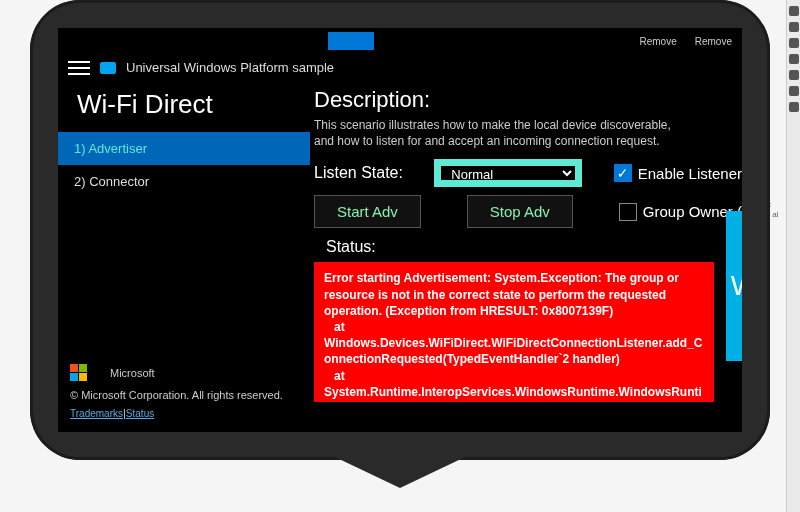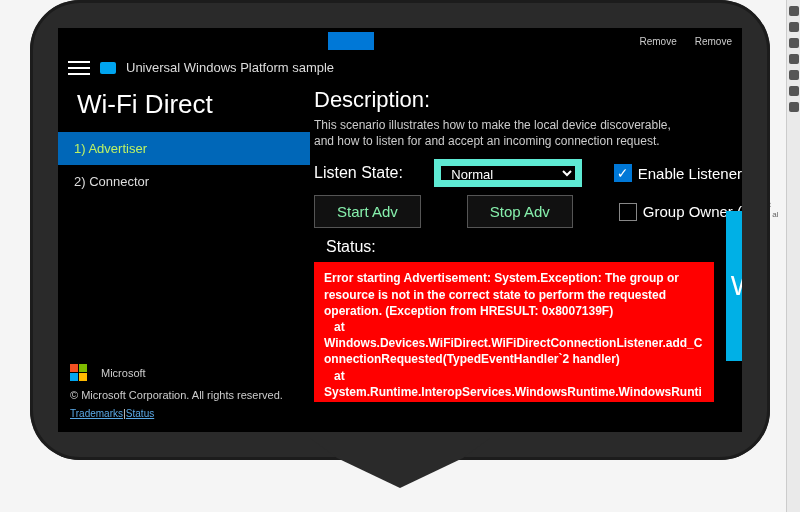--- a/index.html
+++ b/index.html
@@ -24,23 +24,23 @@
   .topbar .rect { width:46px; height:18px; background:#0078d7; margin-left:270px; }
   .titlebar { display:flex; align-items:center; gap:10px; padding:6px 10px; }
   .hamburger { width:22px; display:flex; flex-direction:column; gap:4px; cursor:pointer; }
   .hamburger span { height:2px; background:#fff; }
   .app-icon { width:16px; height:12px; background:#00a4ef; border-radius:2px; position:relative; }
   .titlebar .txt { font-size:13px; color:#ddd; }
   .body { display:flex; height: calc(100% - 60px); }
   .sidebar { width:252px; padding:0; display:flex; flex-direction:column; }
   .page-title { font-size:26px; font-weight:300; padding:8px 19px 12px; color:#fff; }
   .nav-item { padding:9px 16px; font-size:13px; color:#ddd; cursor:pointer; }
-  .nav-item.active { background:#0067b8; color:#bef264; }
+  .nav-item.active { background:#0067b8; color:#5eead4; }
   .footer { margin-top:auto; padding:10px 12px 6px; font-size:11px; color:#ccc; }
-  .ms-logo { display:inline-flex; align-items:center; gap:14px; margin-bottom:8px; }
+  .ms-logo { display:inline-flex; align-items:center; gap:23px; margin-bottom:8px; }
   .ms-sq { display:grid; grid-template-columns:8px 8px; grid-template-rows:8px 8px; gap:1px; }
   .ms-sq span:nth-child(1){background:#f25022}.ms-sq span:nth-child(2){background:#7fba00}.ms-sq span:nth-child(3){background:#00a4ef}.ms-sq span:nth-child(4){background:#ffb900}
   .footer a { color:#5aa9e6; text-decoration:underline; font-size:10px; }
   .main { flex:1; padding:6px 0 0 4px; overflow:hidden; position:relative; }
   .desc-h { font-size:22px; font-weight:300; margin-bottom:4px; }
   .desc-p { font-size:12px; color:#ccc; line-height:1.35; margin-bottom:10px; max-width:380px; }
   .row { display:flex; align-items:center; gap:10px; margin-bottom:8px;justify-content:space-between; }
   .label { font-size:16px; }
   select.combo { background:#000; color:#fff; border:7px solid #5eead4; height:28px; width:148px; font-size:13px; padding:0 6px; }
   .chk { display:flex; align-items:center; gap:6px; font-size:15px; }

